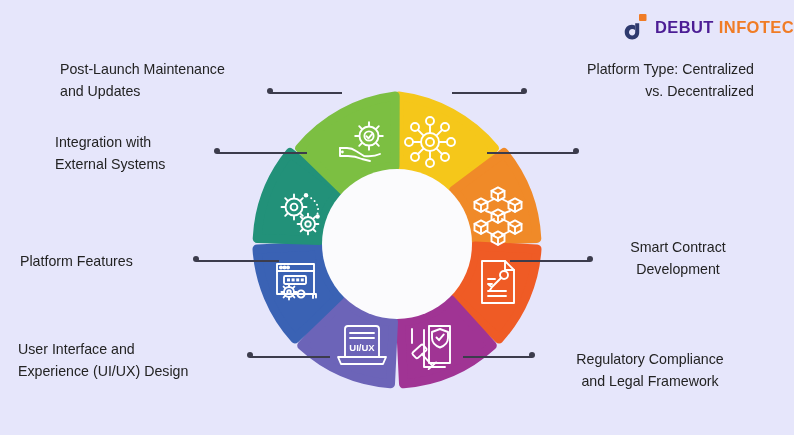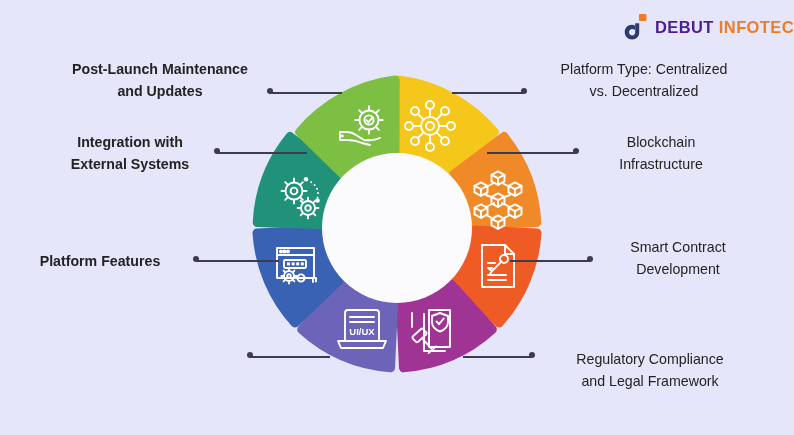--- a/index.html
+++ b/index.html
@@ -20,38 +20,38 @@
   }
   .logo-mark{width:24px;height:26px;flex:none;position:relative;}
   .logo-text{
     font-size:16.5px;font-weight:bold;letter-spacing:.4px;
     white-space:nowrap;line-height:1;
   }
   .logo-debut{color:#4c1d95;}
   .logo-infotech{color:#f07c26;margin-left:5px;}
 
   
-  .wheel{position:absolute;left:247px;top:78px;width:300px;height:300px;}
+  .wheel{position:absolute;left:247px;top:94px;width:300px;height:300px;}
   .wheel svg{display:block;overflow:visible;}
   .hub{
     position:absolute;left:75px;top:75px;width:150px;height:150px;
     background:#fbfbfd;border-radius:50%;
   }
 
   
   .label{
     position:absolute;
     font-size:14.2px;
     color:#232323;
     line-height:1.55;
     white-space:pre-line;
     font-weight:500;
   }
   .label.right{text-align:left;}
-  .label.left{text-align:center;font-weight:bold;}
+  .label.left{text-align:left;}
 
   
   .connector{position:absolute;height:2px;background:#3c3c4c;}
   .dot{
     position:absolute;width:6px;height:6px;border-radius:50%;
     background:#3c3c4c;
   }
 </style>
 </head>
 <body style="background: rgb(230, 230, 251);">
@@ -280,26 +280,26 @@
   </div>
 
   <div class="label left" style="left:60px;top:58px;width:200px;">Post-Launch Maintenance
 and Updates</div>
 
   <div class="label left" style="left:55px;top:131px;width:150px;">Integration with
 External Systems</div>
 
   <div class="label left" style="left:20px;top:250px;width:160px;">Platform Features</div>
 
-
-  <div class="label right" style="left:534px;top:58px;width:220px;text-align:center;">Platform Type: Centralized
+  <div class="label left" style="left:18px;top:338px;width:220px;">User Interface and
+Experience (UI/UX) Design</div>
+
+  <div class="label right" style="left:534px;top:58px;width:220px;text-align:right;">Platform Type: Centralized
 vs. Decentralized</div>
 
-  <div class="label right" style="left:586px;top:131px;width:150px;text-align:center;">Blockchain
-Infrastructure</div>
 
   <div class="label right" style="left:598px;top:236px;width:160px;text-align:center;">Smart Contract
 Development</div>
 
   <div class="label right" style="left:540px;top:348px;width:220px;text-align:center;">Regulatory Compliance
 and Legal Framework</div>
 
 </div>
 
 </body></html>

